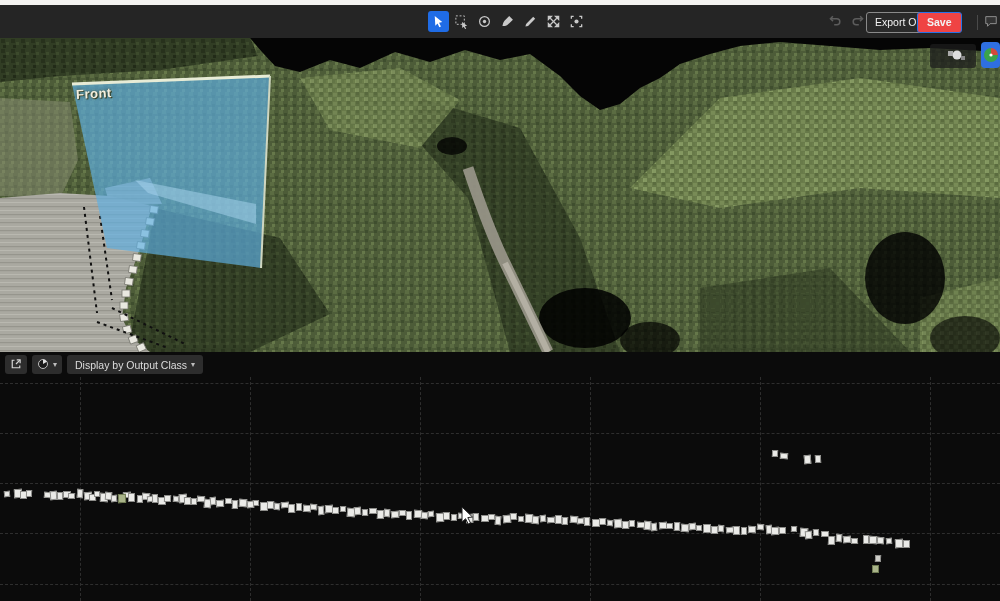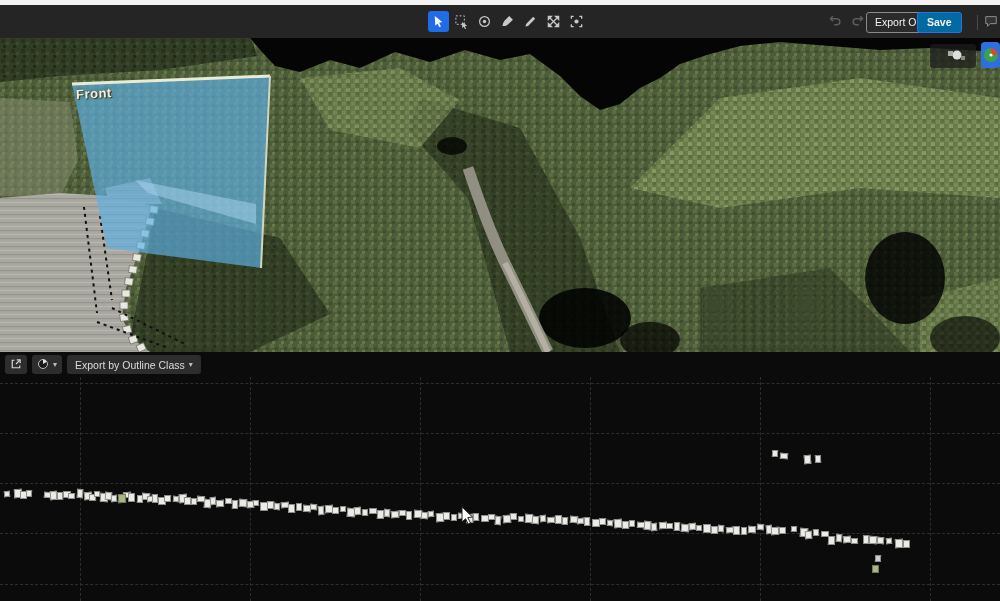--- a/index.html
+++ b/index.html
@@ -9,21 +9,21 @@
   .top-strip{position:absolute;left:0;top:0;width:1000px;height:5px;background:#f4f3f1;}
   .toolbar{position:absolute;left:0;top:5px;width:1000px;height:33px;background:#252525;border-bottom:1px solid #161616;}
   .tool-group{position:absolute;left:428px;top:6px;display:flex;gap:2px;}
   .tool-btn{width:21px;height:21px;border-radius:3px;display:flex;align-items:center;justify-content:center;cursor:pointer;}
   .tool-btn.active{background:#1f6ce6;}
   .tool-btn svg{display:block;}
   .icon-btn{width:18px;height:18px;display:flex;align-items:center;justify-content:center;}
   .undo-group{position:absolute;left:826px;top:8px;display:flex;gap:4px;}
   .btn{font-size:10.5px;line-height:19px;height:19px;border-radius:3px;color:#f2f2f2;display:inline-block;cursor:pointer;}
   #export-btn{position:absolute;left:866px;top:7px;padding:0 8px;background:#2a2a2a;border:1px solid #8a8a8a;}
-  #save-btn{position:absolute;left:917px;top:7px;padding:0 9px;background:#0369a1;border:1px solid #2672e8;font-weight:bold;}
+  #save-btn{position:absolute;left:917px;top:7px;padding:0 9px;background:#ef4444;border:1px solid #2672e8;font-weight:bold;}
   .tb-divider{position:absolute;left:977px;top:10px;width:1px;height:15px;background:#4a4a4a;}
   .corner-icon{position:absolute;left:984px;top:9px;}
   
   #viewport{position:absolute;left:0;top:38px;width:1000px;height:314px;background:#000;cursor:grab;}
   #plane-label{position:absolute;left:76px;top:48px;font-size:13px;font-weight:bold;color:#f3eedd;
      transform:rotate(-3deg);text-shadow:1px 1px 0 #37422a,0 0 3px #2c3620;letter-spacing:.5px;}
   
   #bottom-bar{position:absolute;left:0;top:354px;height:21px;display:flex;gap:5px;align-items:center;padding-left:5px;z-index:5;}
   .panel-btn{height:19px;background:#2d2d2d;border-radius:3px;display:flex;align-items:center;gap:4px;
      padding:0 5px;color:#dcdcdc;cursor:pointer;}
@@ -251,21 +251,21 @@
     <div class="panel-btn">
       <span>
         <svg width="12" height="12" viewBox="0 0 16 16">
             <circle cx="8" cy="8" r="6" fill="#1a1a1a" stroke="#cfcfcf" stroke-width="1.2"></circle>
             <path d="M8 8 L8 2 A6 6 0 0 1 13.2 5 Z" fill="#e0e0e0"></path>
           </svg>
       </span>
       <span class="chev">▾</span>
     </div>
     <div class="panel-btn" id="display-dd">
-      <span>Export by Outline Class</span>
+      <span>Display by Output Class</span>
       <span class="chev">▾</span>
     </div>
   </div>
 
   <div id="profile"></div>
 
   <div id="mouse-cursor">
     <svg width="13" height="19" viewBox="0 0 13 19">
         <path d="M1 1 L11.5 11 L6.8 11.6 L9.5 17 L7.2 18 L4.6 12.7 L1 16 Z" fill="#ffffff" stroke="#222222" stroke-width="1"></path>
       </svg>

